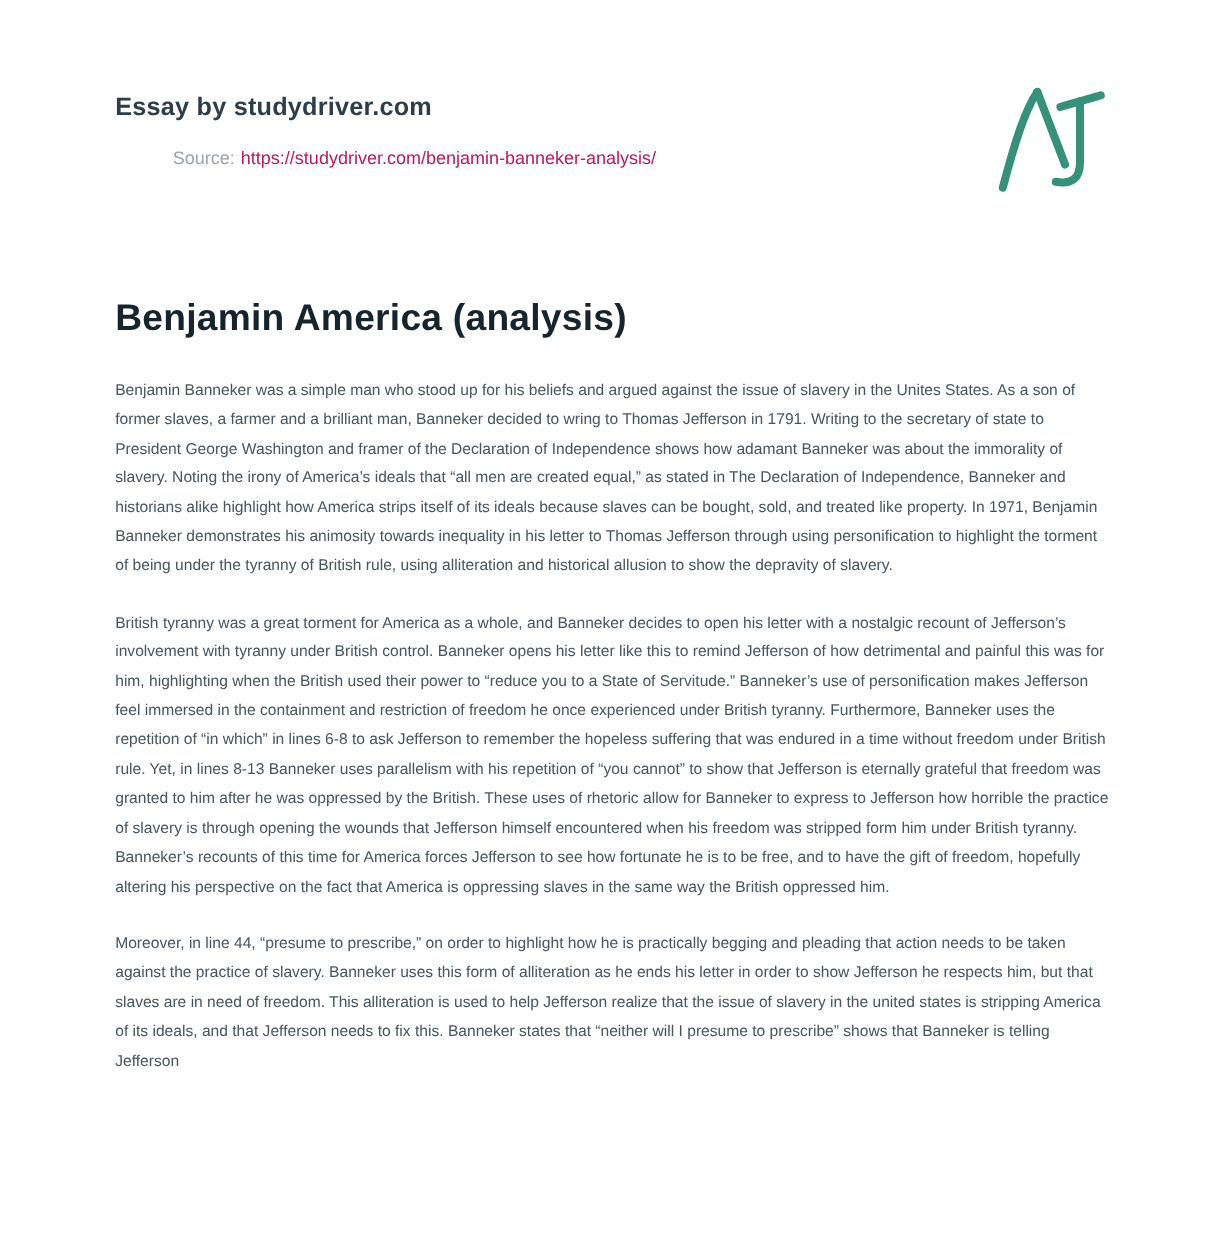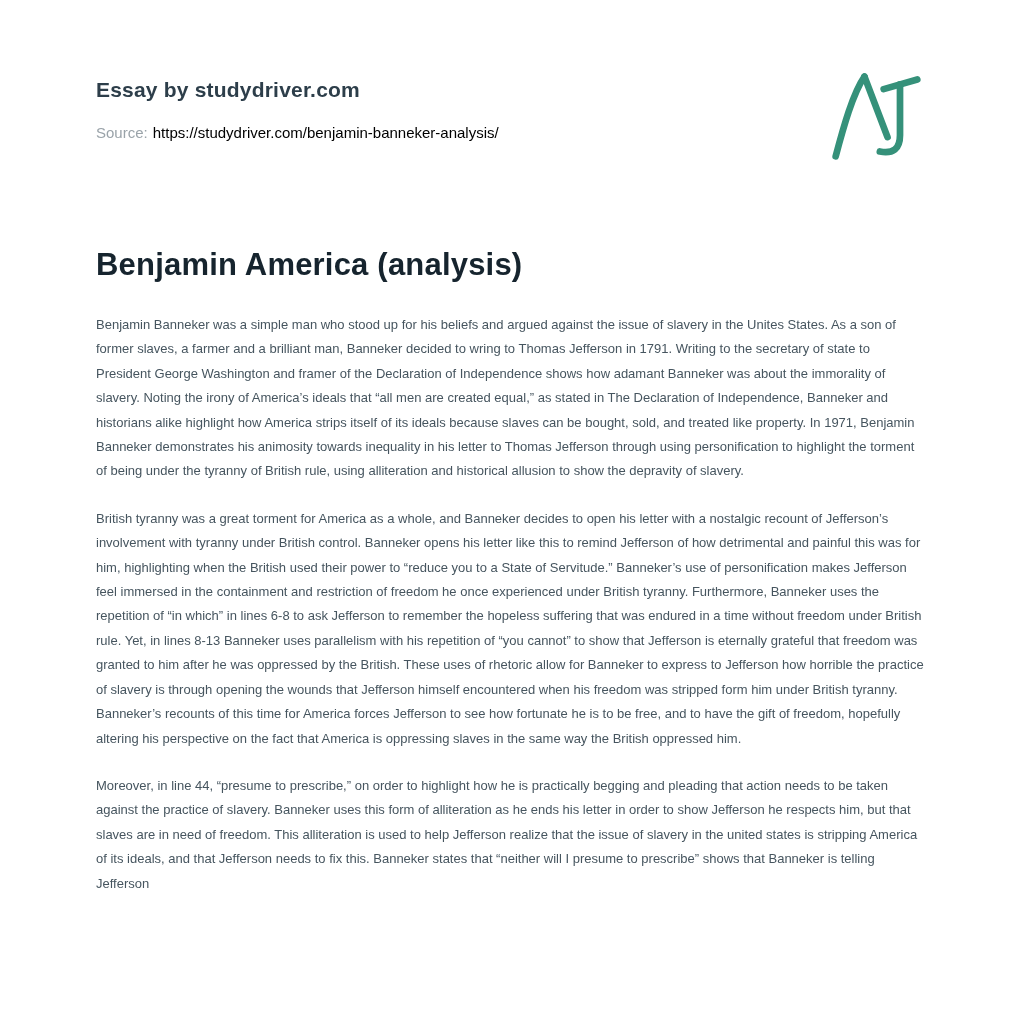--- a/index.html
+++ b/index.html
@@ -25,23 +25,23 @@
     font-size: 21px;
     font-weight: 700;
     color: #2d3e4a;
     letter-spacing: 0.2px;
   }
   .source-line {
     margin-top: 22px;
     font-size: 15px;
     color: #9aa3a9;
   }
-  .source-label { margin-right: 5px; }
+  .source-label { margin-right: 5px; margin-left: 48px; }
   .source-link {
-    color: #000000;
+    color: #be185d;
     text-decoration: none;
     cursor: pointer;
   }
   .logo {
     position: absolute;
     top: -10px;
     right: 2px;
     width: 100px;
     height: 96px;
   }

